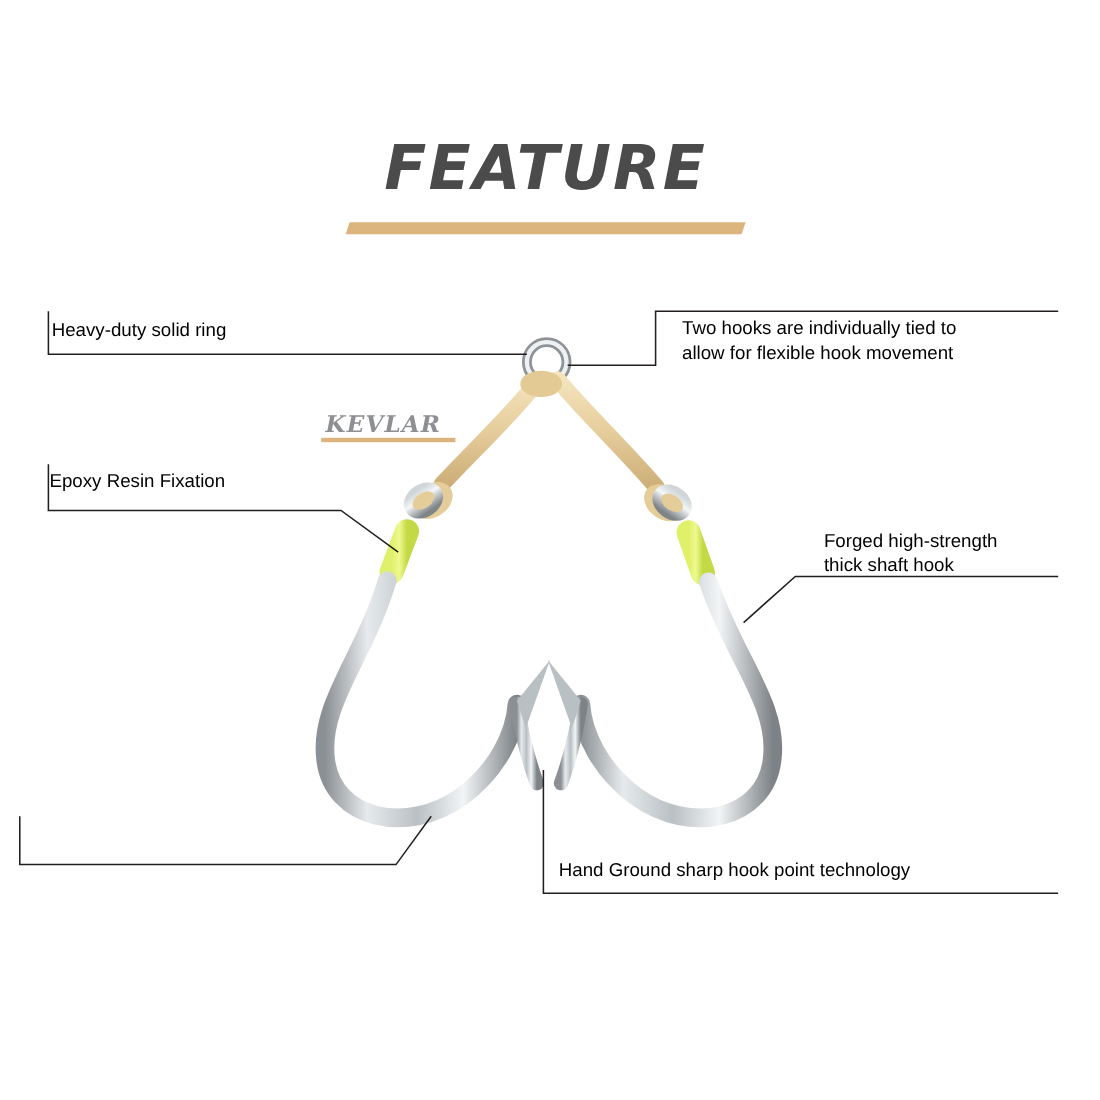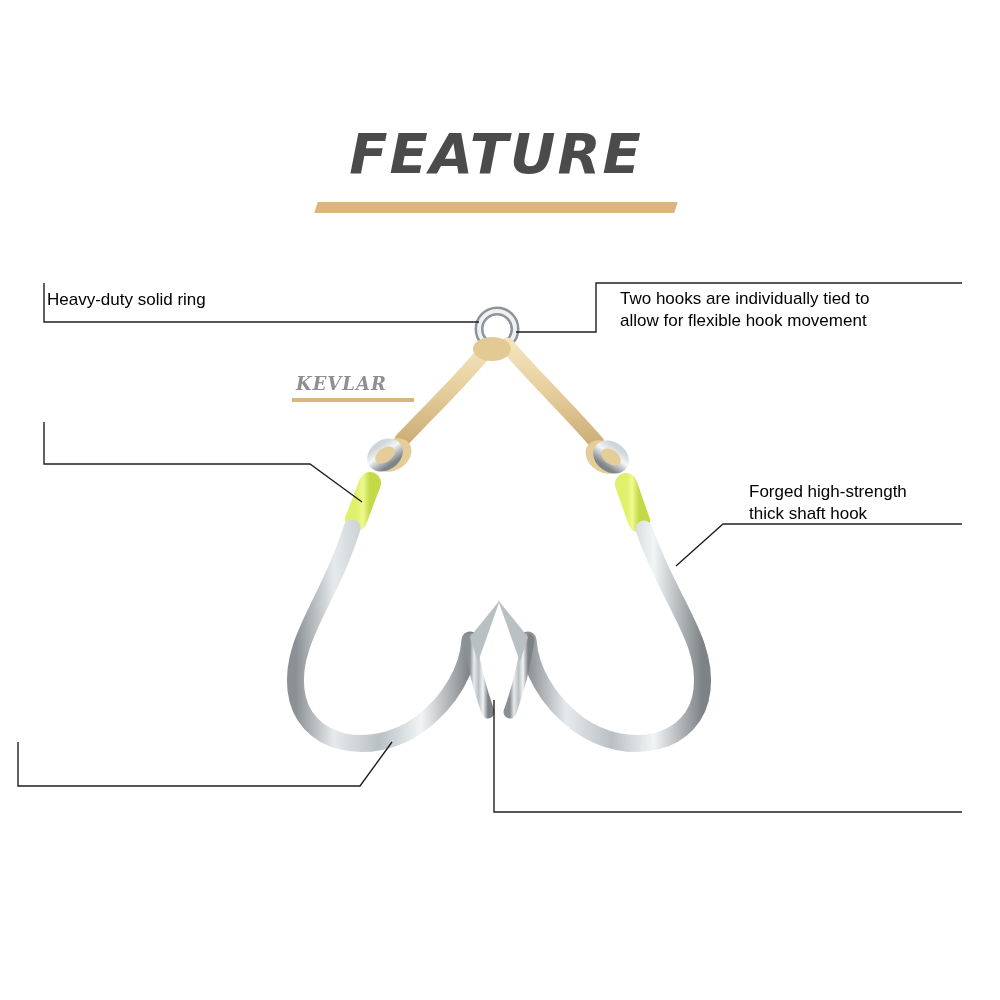--- a/index.html
+++ b/index.html
@@ -70,21 +70,21 @@
   #label-hand-ground { left: 508px; top: 780px; width: 460px; }
 
   
   #kevlar-mark {
     position: absolute;
     left: 296px;
     top: 373px;
     font-family: "DejaVu Serif", serif;
     font-style: italic;
     font-weight: bold;
-    font-size: 18px;
+    font-size: 21px;
     letter-spacing: 1px;
     color: #8d8f92;
   }
   #kevlar-underline {
     position: absolute;
     left: 292px;
     top: 398px;
     width: 122px;
     height: 4px;
     background: #dcb57e;
@@ -183,19 +183,21 @@
   </svg>
 
   <div id="kevlar-mark">KEVLAR</div>
   <div id="kevlar-underline"></div>
 
   <div class="callout" id="label-solid-ring">Heavy-duty solid ring</div>
 
   <div class="callout right" id="label-two-hooks">Two hooks are individually tied to
 allow for flexible hook movement</div>
 
+  <div class="callout" id="label-epoxy">Epoxy Resin Fixation</div>
 
   <div class="callout right" id="label-forged">Forged high-strength
 thick shaft hook</div>
 
 
+  <div class="callout" id="label-hand-ground">Hand Ground sharp hook point technology</div>
 
 </div>
 
 </body></html>

